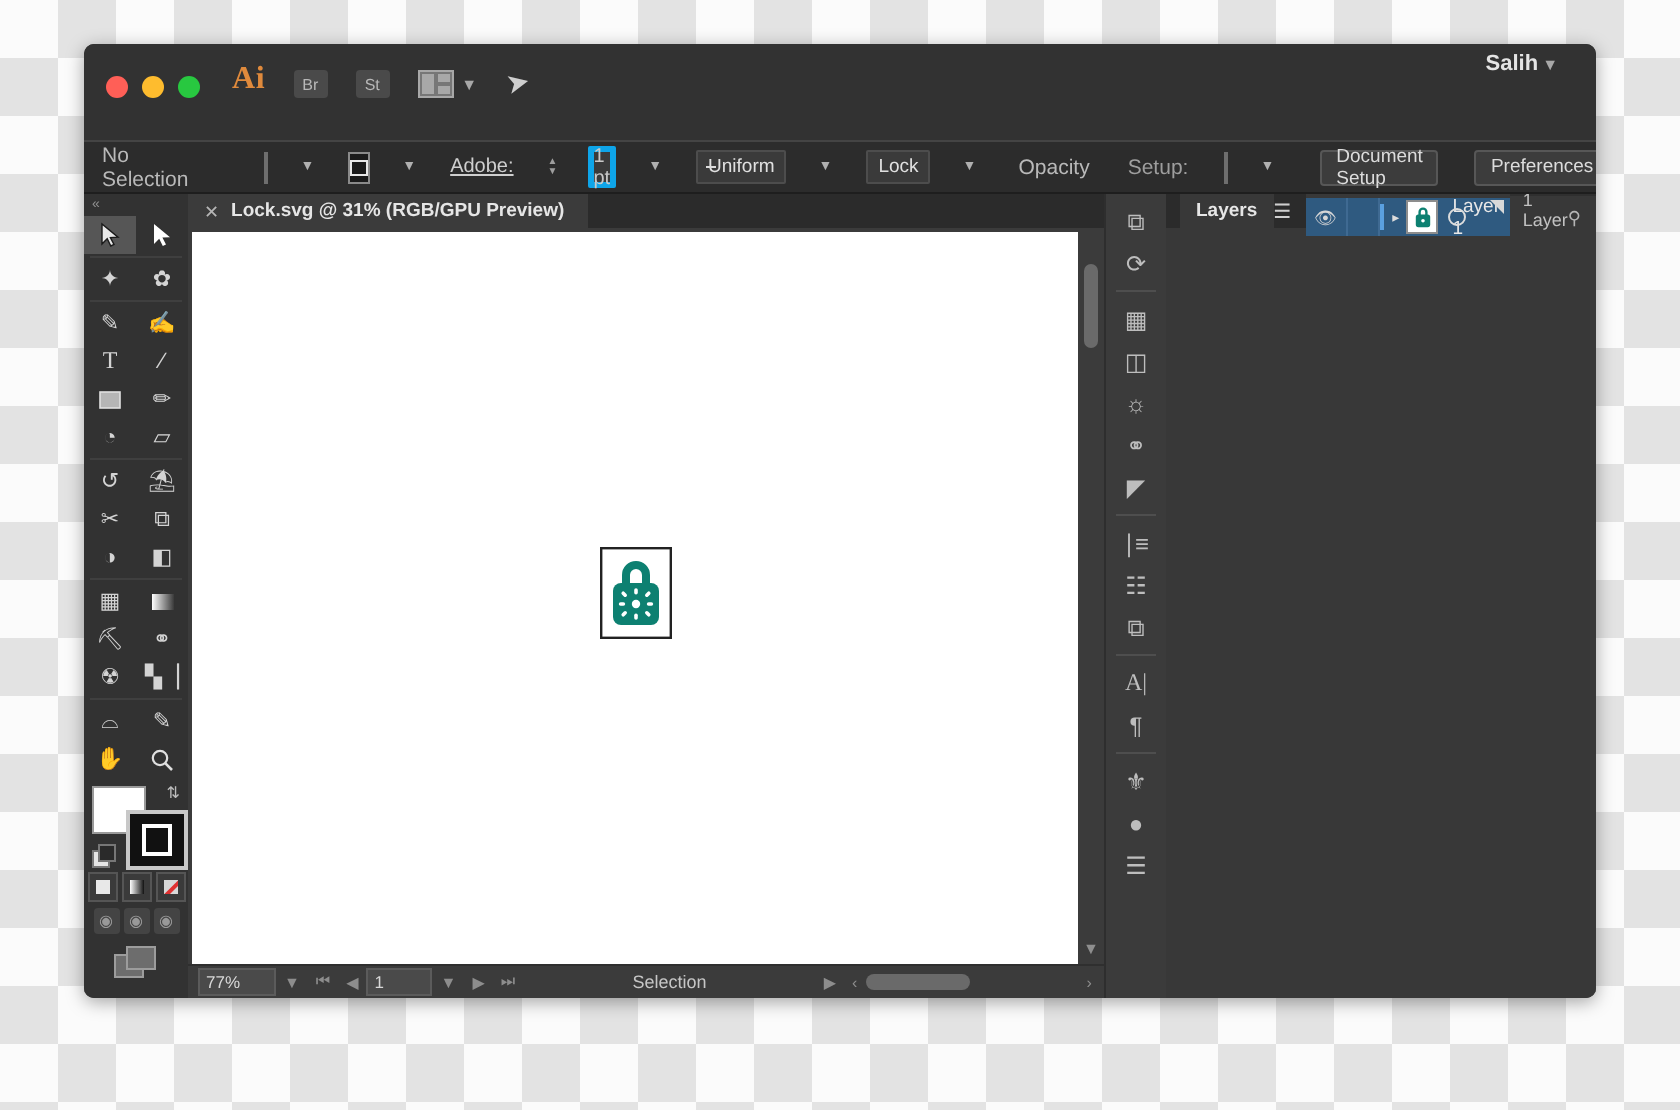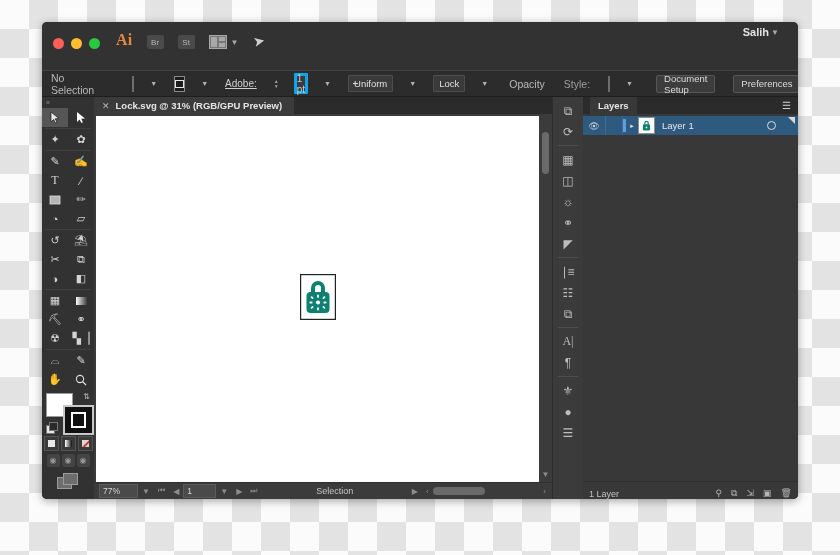--- a/index.html
+++ b/index.html
@@ -109,21 +109,21 @@
   .sb-ico{color:#8d8d8d;font-size:8px;padding:0 4px;}
   .pagefield{width:28px;height:12px;background:#4a4a4a;border:1px solid #5b5b5b;color:#d8d8d8;font-size:8.5px;
              display:flex;align-items:center;padding-left:3px;}
   .sb-status{color:#c6c6c6;font-size:9px;margin:0 auto;}
   .hthumb{width:52px;height:8px;background:#6a6a6a;border-radius:4px;}
   
   .dock{width:30px;background:#3b3b3b;display:flex;flex-direction:column;align-items:center;padding-top:3px;flex:0 0 auto;border-left:1px solid #2e2e2e;}
   .dock-ico{width:24px;height:21px;display:flex;align-items:center;justify-content:center;color:#bdbdbd;font-size:12px;}
   .dock-sep{width:20px;height:1px;background:#4e4e4e;margin:3px 0;}
   
-  .layers{width:215px;background:#383838;display:flex;flex-direction:column;flex:0 0 auto;}
+  .layers{width:215px;background:#383838;display:flex;flex-direction:row;flex:0 0 auto;}
   .layers-tab{height:17px;background:#2b2b2b;display:flex;align-items:center;justify-content:space-between;padding:0 7px;}
   .layers-tab .lt{color:#e6e6e6;font-size:9.5px;font-weight:bold;background:#383838;padding:3px 8px;}
   .layers-tab .mn{color:#cfcfcf;font-size:10px;}
   .layers-list{flex:1;background:#383838;padding-top:2px;}
   .layer-row{height:19px;background:#2f5a80;display:flex;align-items:center;color:#e8e8e8;font-size:9.5px;position:relative;}
   .lr-eye{width:22px;text-align:center;font-size:9px;color:#d6d6d6;}
   .lr-lockcell{width:16px;border-left:1px solid #3f6a92;border-right:1px solid #3f6a92;height:100%;display:flex;align-items:center;justify-content:center;}
   .lr-blue{width:3px;height:13px;background:#5aa0e0;}
   .lr-tri{width:12px;text-align:center;color:#dcdcdc;font-size:7px;}
   .lr-thumb{width:15px;height:15px;background:#fff;border:1px solid #8d8d8d;display:flex;align-items:center;justify-content:center;}
@@ -181,21 +181,21 @@
       <span class="ln"></span>
       <span>Uniform</span>
     </span>
     <span class="dd">▼</span>
     <span class="profile-box" style="width:80px">
       <span class="ln" style="right:28px"></span>
       <span>Lock</span>
     </span>
     <span class="dd">▼</span>
     <span class="cb-label" style="margin-left:4px">Opacity</span>
-    <span class="cb-label" style="margin-left:7px;color:#9e9e9e">Style:</span>
+    <span class="cb-label" style="margin-left:7px;color:#9e9e9e">Setup:</span>
     <span class="swatch" style="margin-left:6px;background:#e9e9e9"></span>
     <span class="dd">▼</span>
     <span class="pbtn">Document Setup</span>
     <span class="pbtn">Preferences</span>
 
     <span class="cb-right">
       <span class="dots4">
           <i></i>
           <i></i>
           <i></i>

